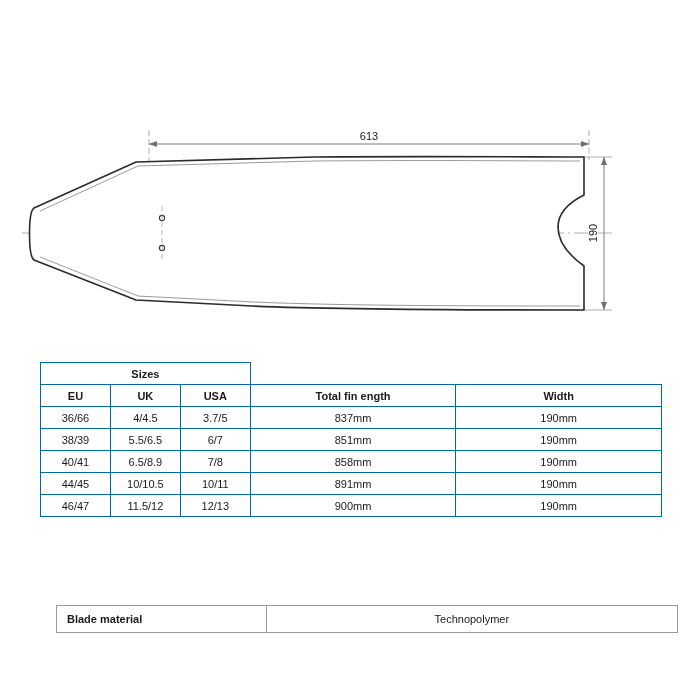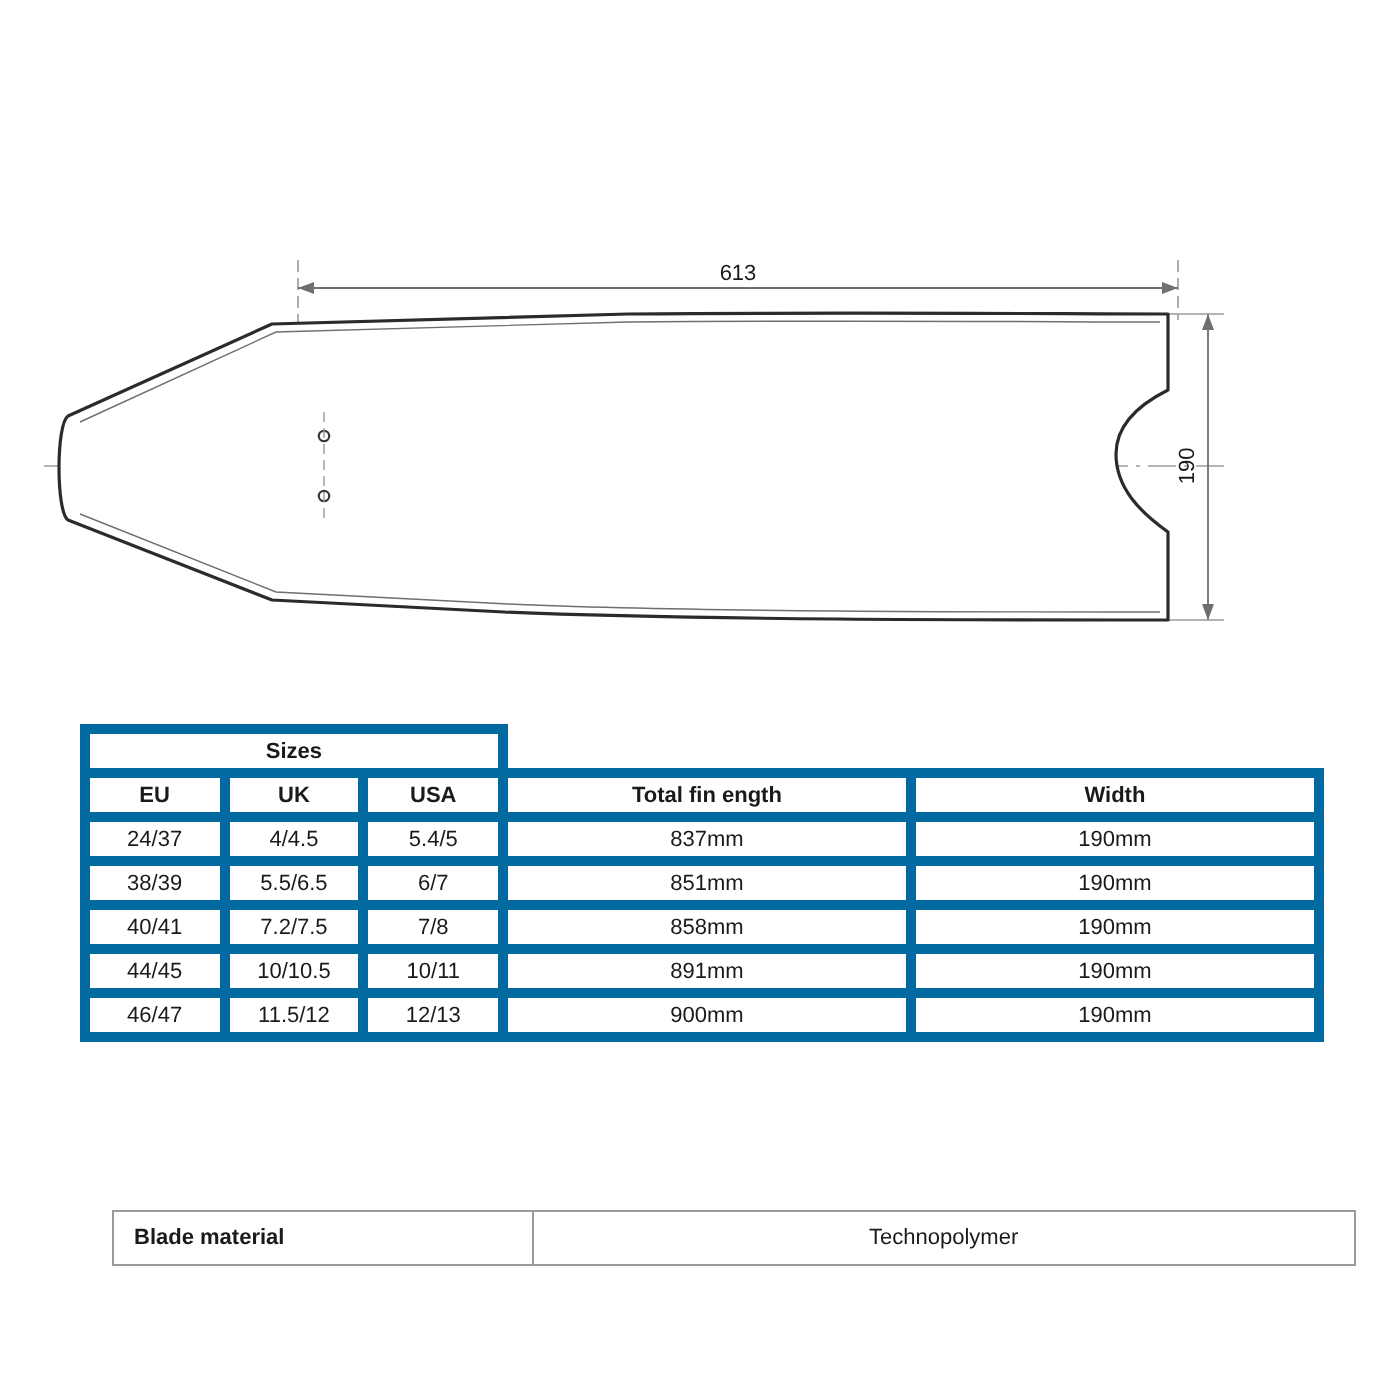--- a/index.html
+++ b/index.html
@@ -60,21 +60,21 @@
     top: 362px;
     width: 622px;
   }
   table.specs {
     border-collapse: collapse;
     width: 622px;
     font-size: 11px;
     color: #1a1a1a;
   }
   table.specs td, table.specs th {
-    border: 5px solid #0369a1;
+    border: 1px solid #0369a1;
     height: 22px;
     text-align: center;
     font-weight: normal;
     padding: 0 4px;
     box-sizing: border-box;
   }
   table.specs th {
     font-weight: bold;
   }
   .col-eu { width: 70px; }
@@ -173,36 +173,36 @@
         <tr>
           <th class="col-eu">EU</th>
           <th class="col-uk">UK</th>
           <th class="col-usa">USA</th>
           <th class="col-len">Total fin  ength</th>
           <th class="col-wid">Width</th>
         </tr>
       </thead>
       <tbody>
         <tr>
-          <td>24/37</td>
+          <td>36/66</td>
           <td>4/4.5</td>
-          <td>5.4/5</td>
+          <td>3.7/5</td>
           <td>837mm</td>
           <td>190mm</td>
         </tr>
         <tr>
           <td>38/39</td>
           <td>5.5/6.5</td>
           <td>6/7</td>
           <td>851mm</td>
           <td>190mm</td>
         </tr>
         <tr>
           <td>40/41</td>
-          <td>7.2/7.5</td>
+          <td>6.5/8.9</td>
           <td>7/8</td>
           <td>858mm</td>
           <td>190mm</td>
         </tr>
         <tr>
           <td>44/45</td>
           <td>10/10.5</td>
           <td>10/11</td>
           <td>891mm</td>
           <td>190mm</td>

